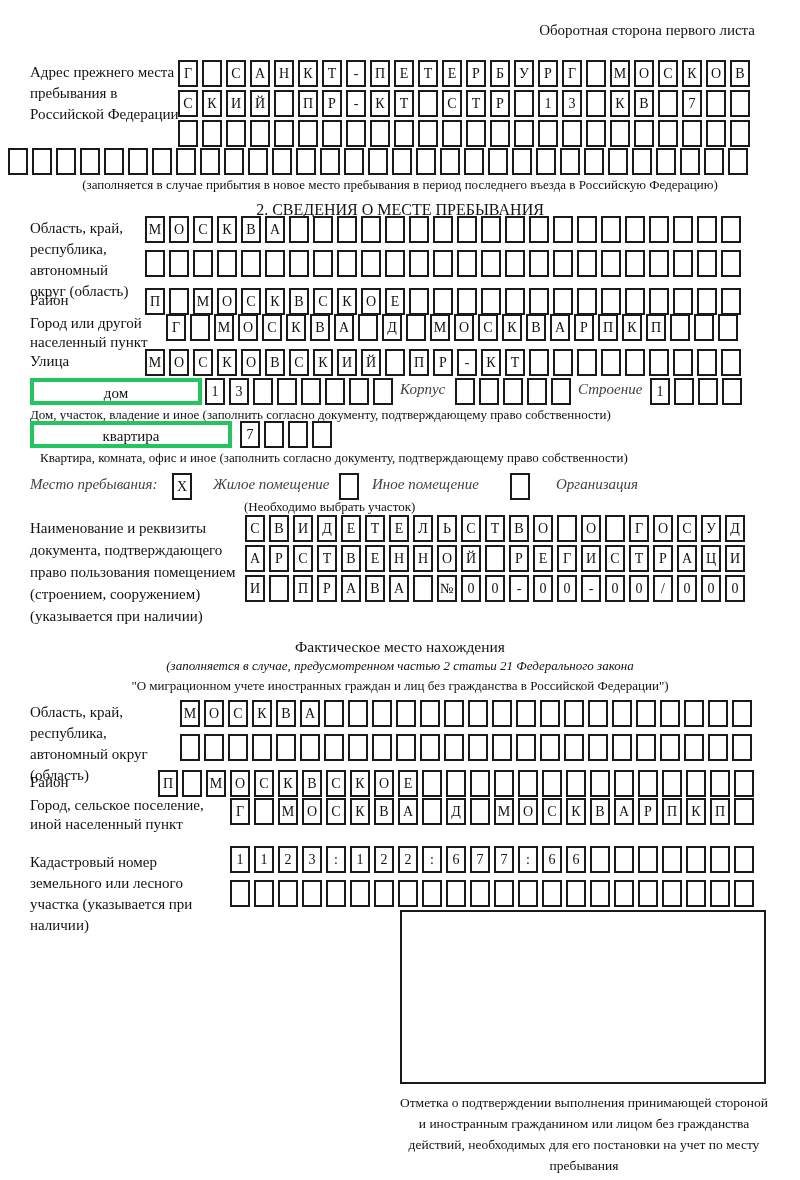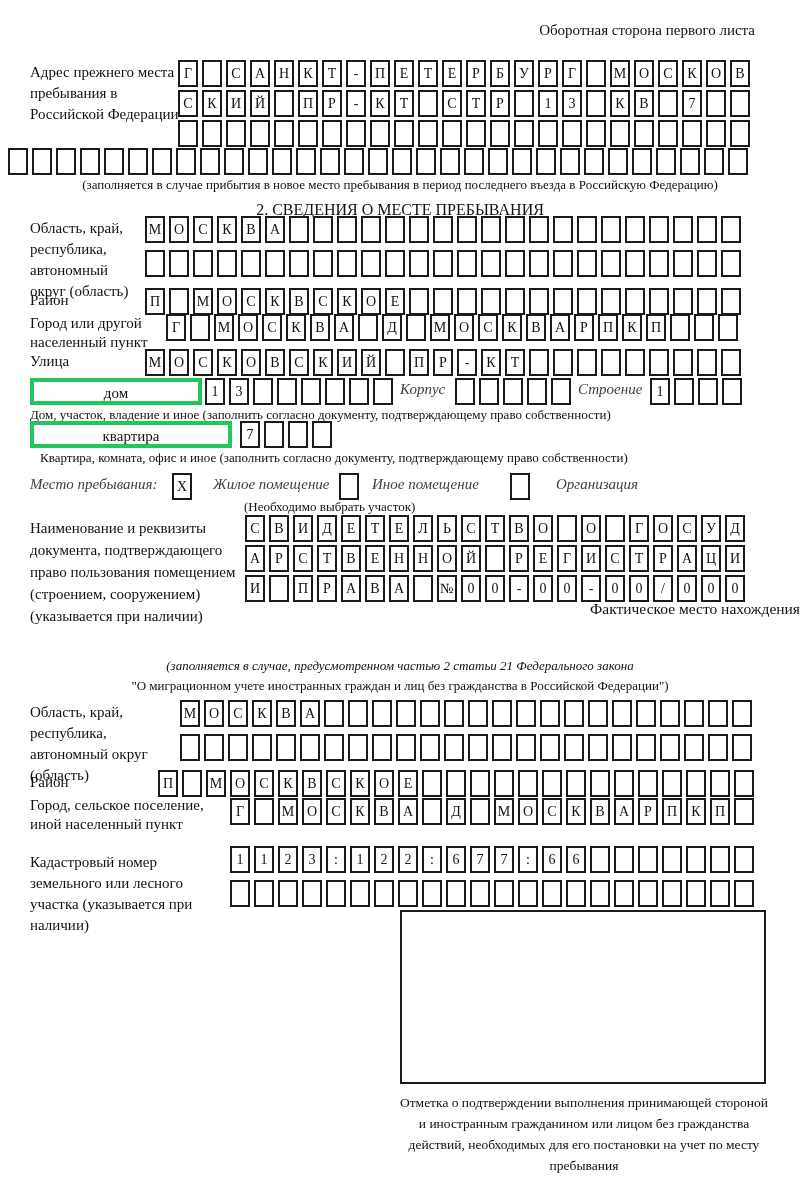--- a/index.html
+++ b/index.html
@@ -82,21 +82,21 @@
 <div class="abs inline-lbl" style="left:372px;top:476px;">Иное помещение</div>
 <div class="cellrow" style="left:510px;top:473px;"><span class="cell"></span></div>
 <div class="abs inline-lbl" style="left:556px;top:476px;">Организация</div>
 <div class="abs note" style="left:244px;top:499px;">(Необходимо выбрать участок)</div>
 
 <div class="abs lbl" style="left:30px;top:517px;width:215px;line-height:22px;">Наименование и реквизиты документа, подтверждающего право пользования помещением (строением, сооружением) (указывается при наличии)</div>
 <div class="cellrow" style="left:245px;top:515px;"><span class="cell">С</span><span class="cell">В</span><span class="cell">И</span><span class="cell">Д</span><span class="cell">Е</span><span class="cell">Т</span><span class="cell">Е</span><span class="cell">Л</span><span class="cell">Ь</span><span class="cell">С</span><span class="cell">Т</span><span class="cell">В</span><span class="cell">О</span><span class="cell"></span><span class="cell">О</span><span class="cell"></span><span class="cell">Г</span><span class="cell">О</span><span class="cell">С</span><span class="cell">У</span><span class="cell">Д</span></div>
 <div class="cellrow" style="left:245px;top:545px;"><span class="cell">А</span><span class="cell">Р</span><span class="cell">С</span><span class="cell">Т</span><span class="cell">В</span><span class="cell">Е</span><span class="cell">Н</span><span class="cell">Н</span><span class="cell">О</span><span class="cell">Й</span><span class="cell"></span><span class="cell">Р</span><span class="cell">Е</span><span class="cell">Г</span><span class="cell">И</span><span class="cell">С</span><span class="cell">Т</span><span class="cell">Р</span><span class="cell">А</span><span class="cell">Ц</span><span class="cell">И</span></div>
 <div class="cellrow" style="left:245px;top:575px;"><span class="cell">И</span><span class="cell"></span><span class="cell">П</span><span class="cell">Р</span><span class="cell">А</span><span class="cell">В</span><span class="cell">А</span><span class="cell"></span><span class="cell">№</span><span class="cell">0</span><span class="cell">0</span><span class="cell">-</span><span class="cell">0</span><span class="cell">0</span><span class="cell">-</span><span class="cell">0</span><span class="cell">0</span><span class="cell">/</span><span class="cell">0</span><span class="cell">0</span><span class="cell">0</span></div>
 
-<div class="abs lbl bold center" style="top:598px;font-size:15.5px;text-align:right;">Фактическое место нахождения</div>
+<div class="abs lbl bold center" style="top:636px;font-size:15.5px;">Фактическое место нахождения</div>
 <div class="abs note center" style="top:658px;font-style:italic;">(заполняется в случае, предусмотренном частью 2 статьи 21 Федерального закона</div>
 <div class="abs note center" style="top:678px;">"О миграционном учете иностранных граждан и лиц без гражданства в Российской Федерации")</div>
 
 <div class="abs lbl" style="left:30px;top:702px;width:135px;">Область, край, республика, автономный округ (область)</div>
 <div class="cellrow" style="left:180px;top:700px;"><span class="cell">М</span><span class="cell">О</span><span class="cell">С</span><span class="cell">К</span><span class="cell">В</span><span class="cell">А</span><span class="cell"></span><span class="cell"></span><span class="cell"></span><span class="cell"></span><span class="cell"></span><span class="cell"></span><span class="cell"></span><span class="cell"></span><span class="cell"></span><span class="cell"></span><span class="cell"></span><span class="cell"></span><span class="cell"></span><span class="cell"></span><span class="cell"></span><span class="cell"></span><span class="cell"></span><span class="cell"></span></div>
 <div class="cellrow" style="left:180px;top:734px;"><span class="cell"></span><span class="cell"></span><span class="cell"></span><span class="cell"></span><span class="cell"></span><span class="cell"></span><span class="cell"></span><span class="cell"></span><span class="cell"></span><span class="cell"></span><span class="cell"></span><span class="cell"></span><span class="cell"></span><span class="cell"></span><span class="cell"></span><span class="cell"></span><span class="cell"></span><span class="cell"></span><span class="cell"></span><span class="cell"></span><span class="cell"></span><span class="cell"></span><span class="cell"></span><span class="cell"></span></div>
 
 <div class="abs lbl" style="left:30px;top:772px;">Район</div>
 <div class="cellrow" style="left:158px;top:770px;"><span class="cell">П</span><span class="cell"></span><span class="cell">М</span><span class="cell">О</span><span class="cell">С</span><span class="cell">К</span><span class="cell">В</span><span class="cell">С</span><span class="cell">К</span><span class="cell">О</span><span class="cell">Е</span><span class="cell"></span><span class="cell"></span><span class="cell"></span><span class="cell"></span><span class="cell"></span><span class="cell"></span><span class="cell"></span><span class="cell"></span><span class="cell"></span><span class="cell"></span><span class="cell"></span><span class="cell"></span><span class="cell"></span><span class="cell"></span></div>
 

